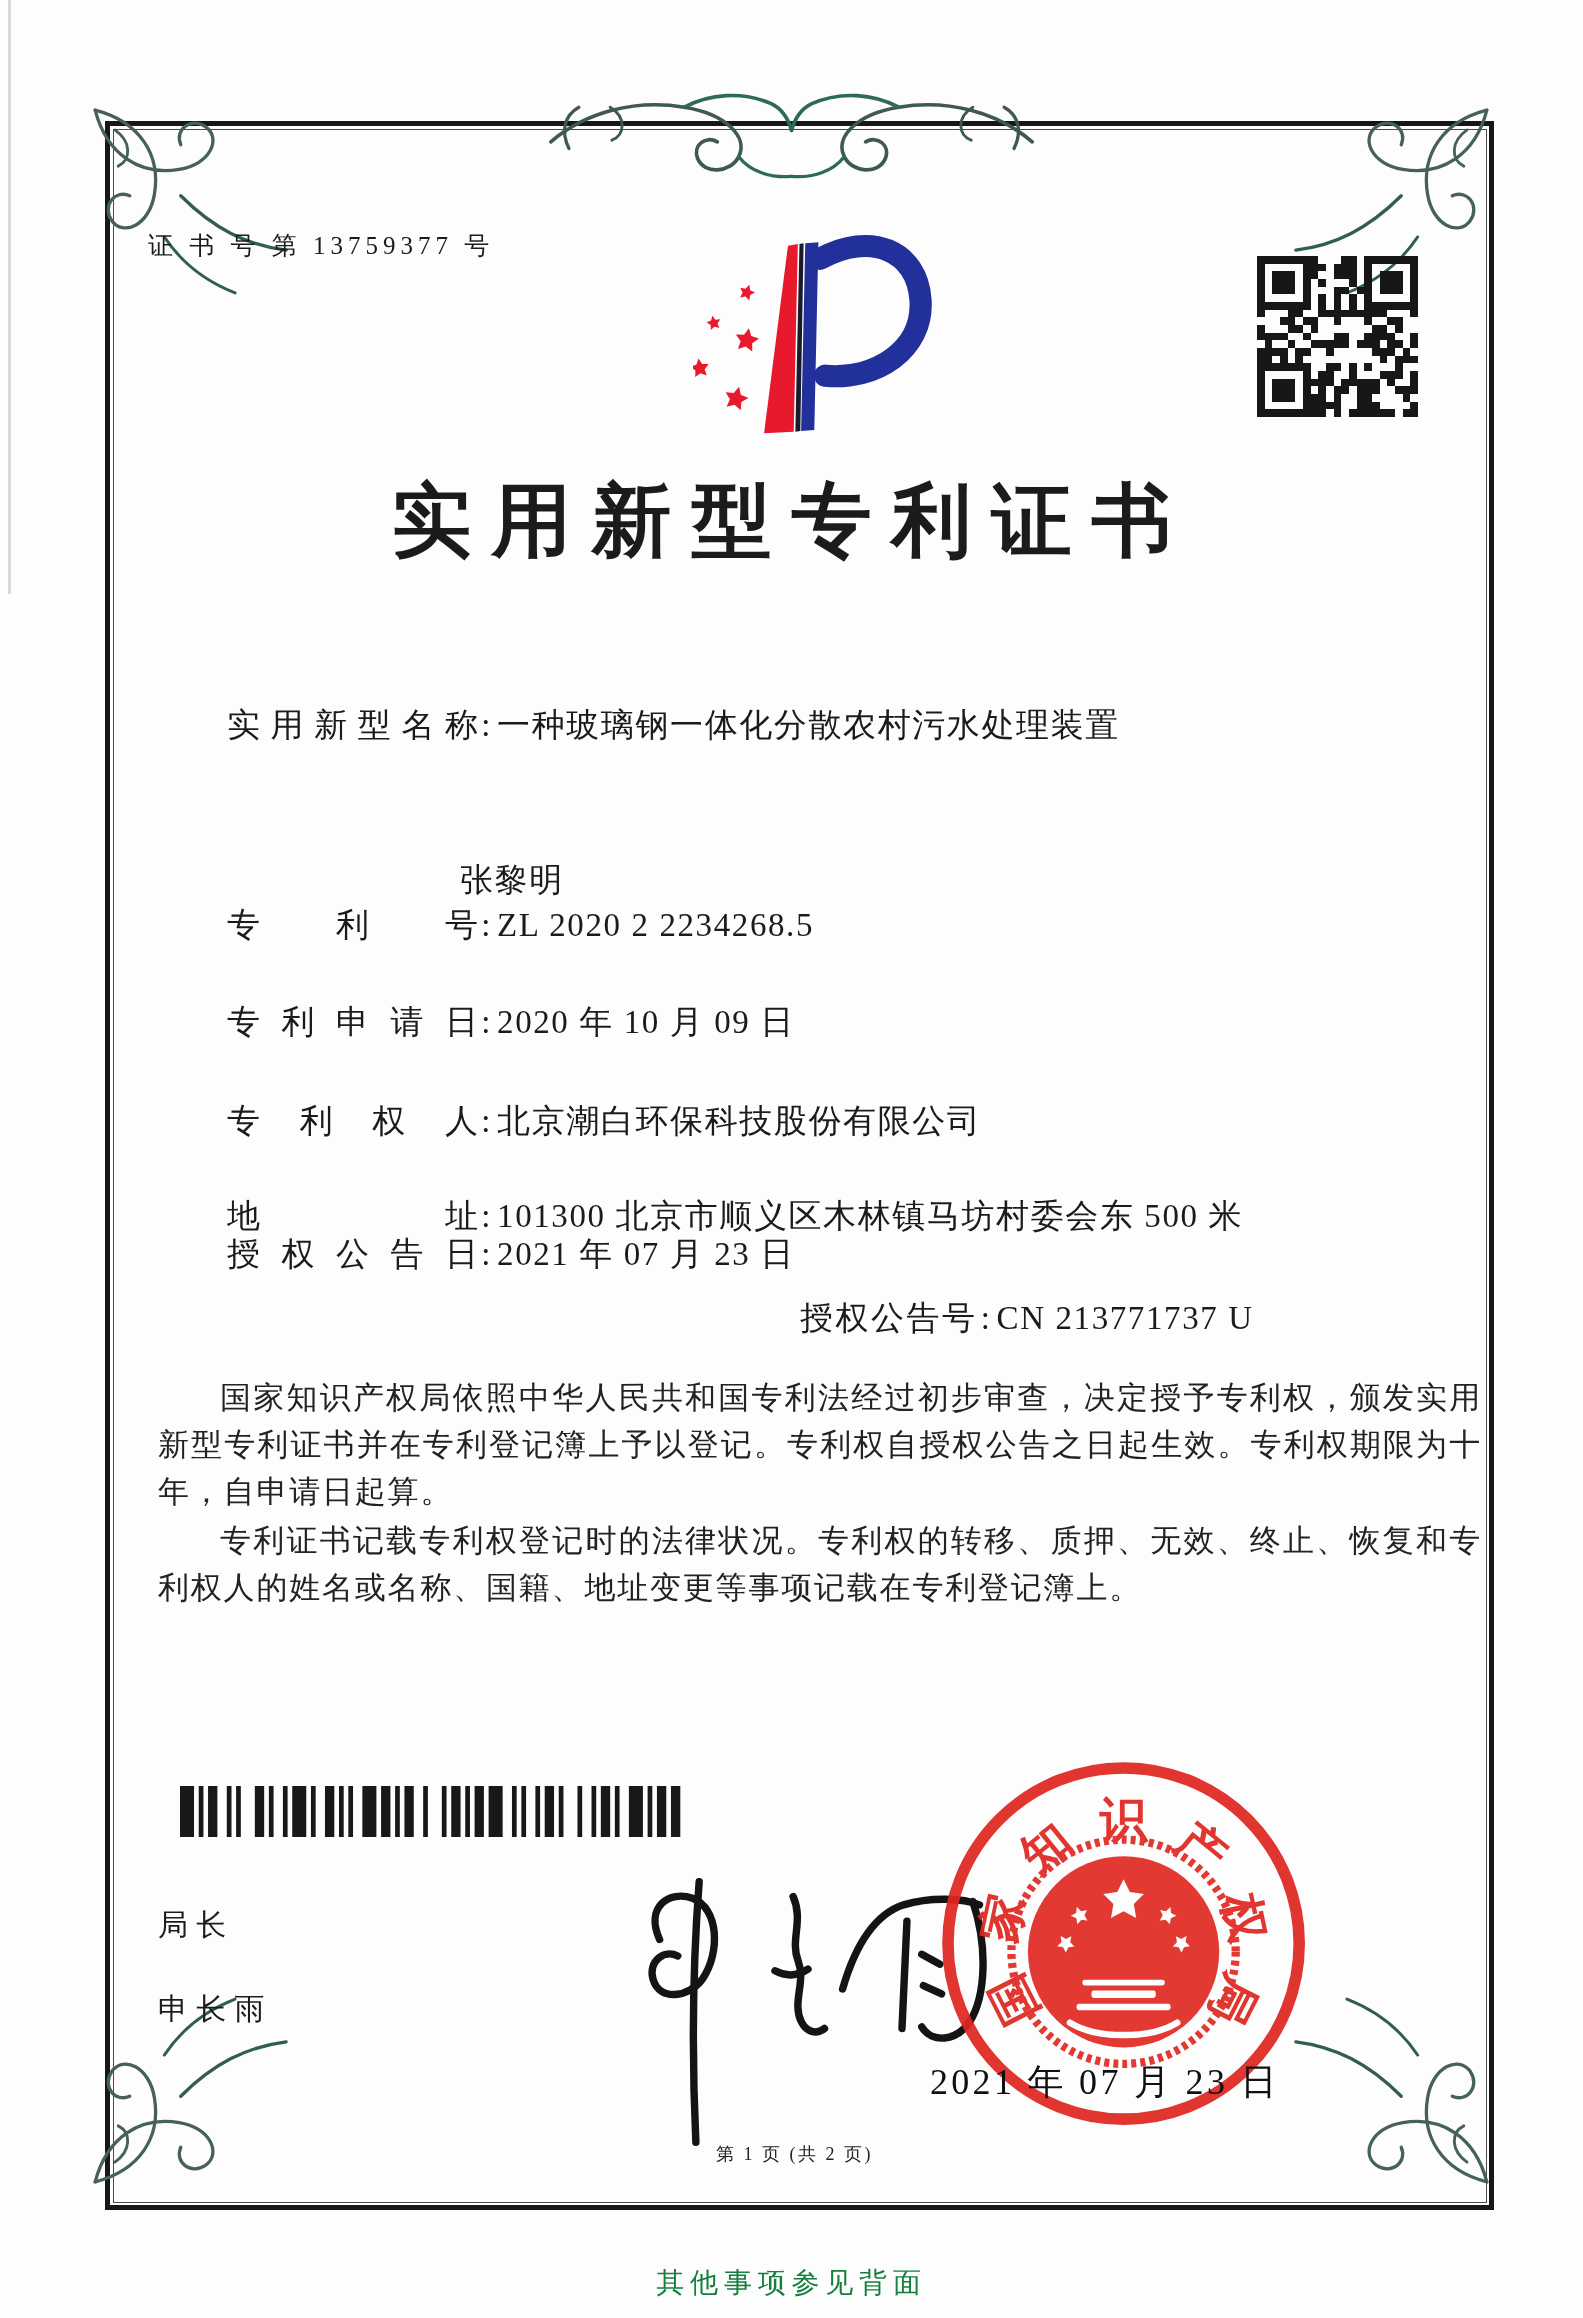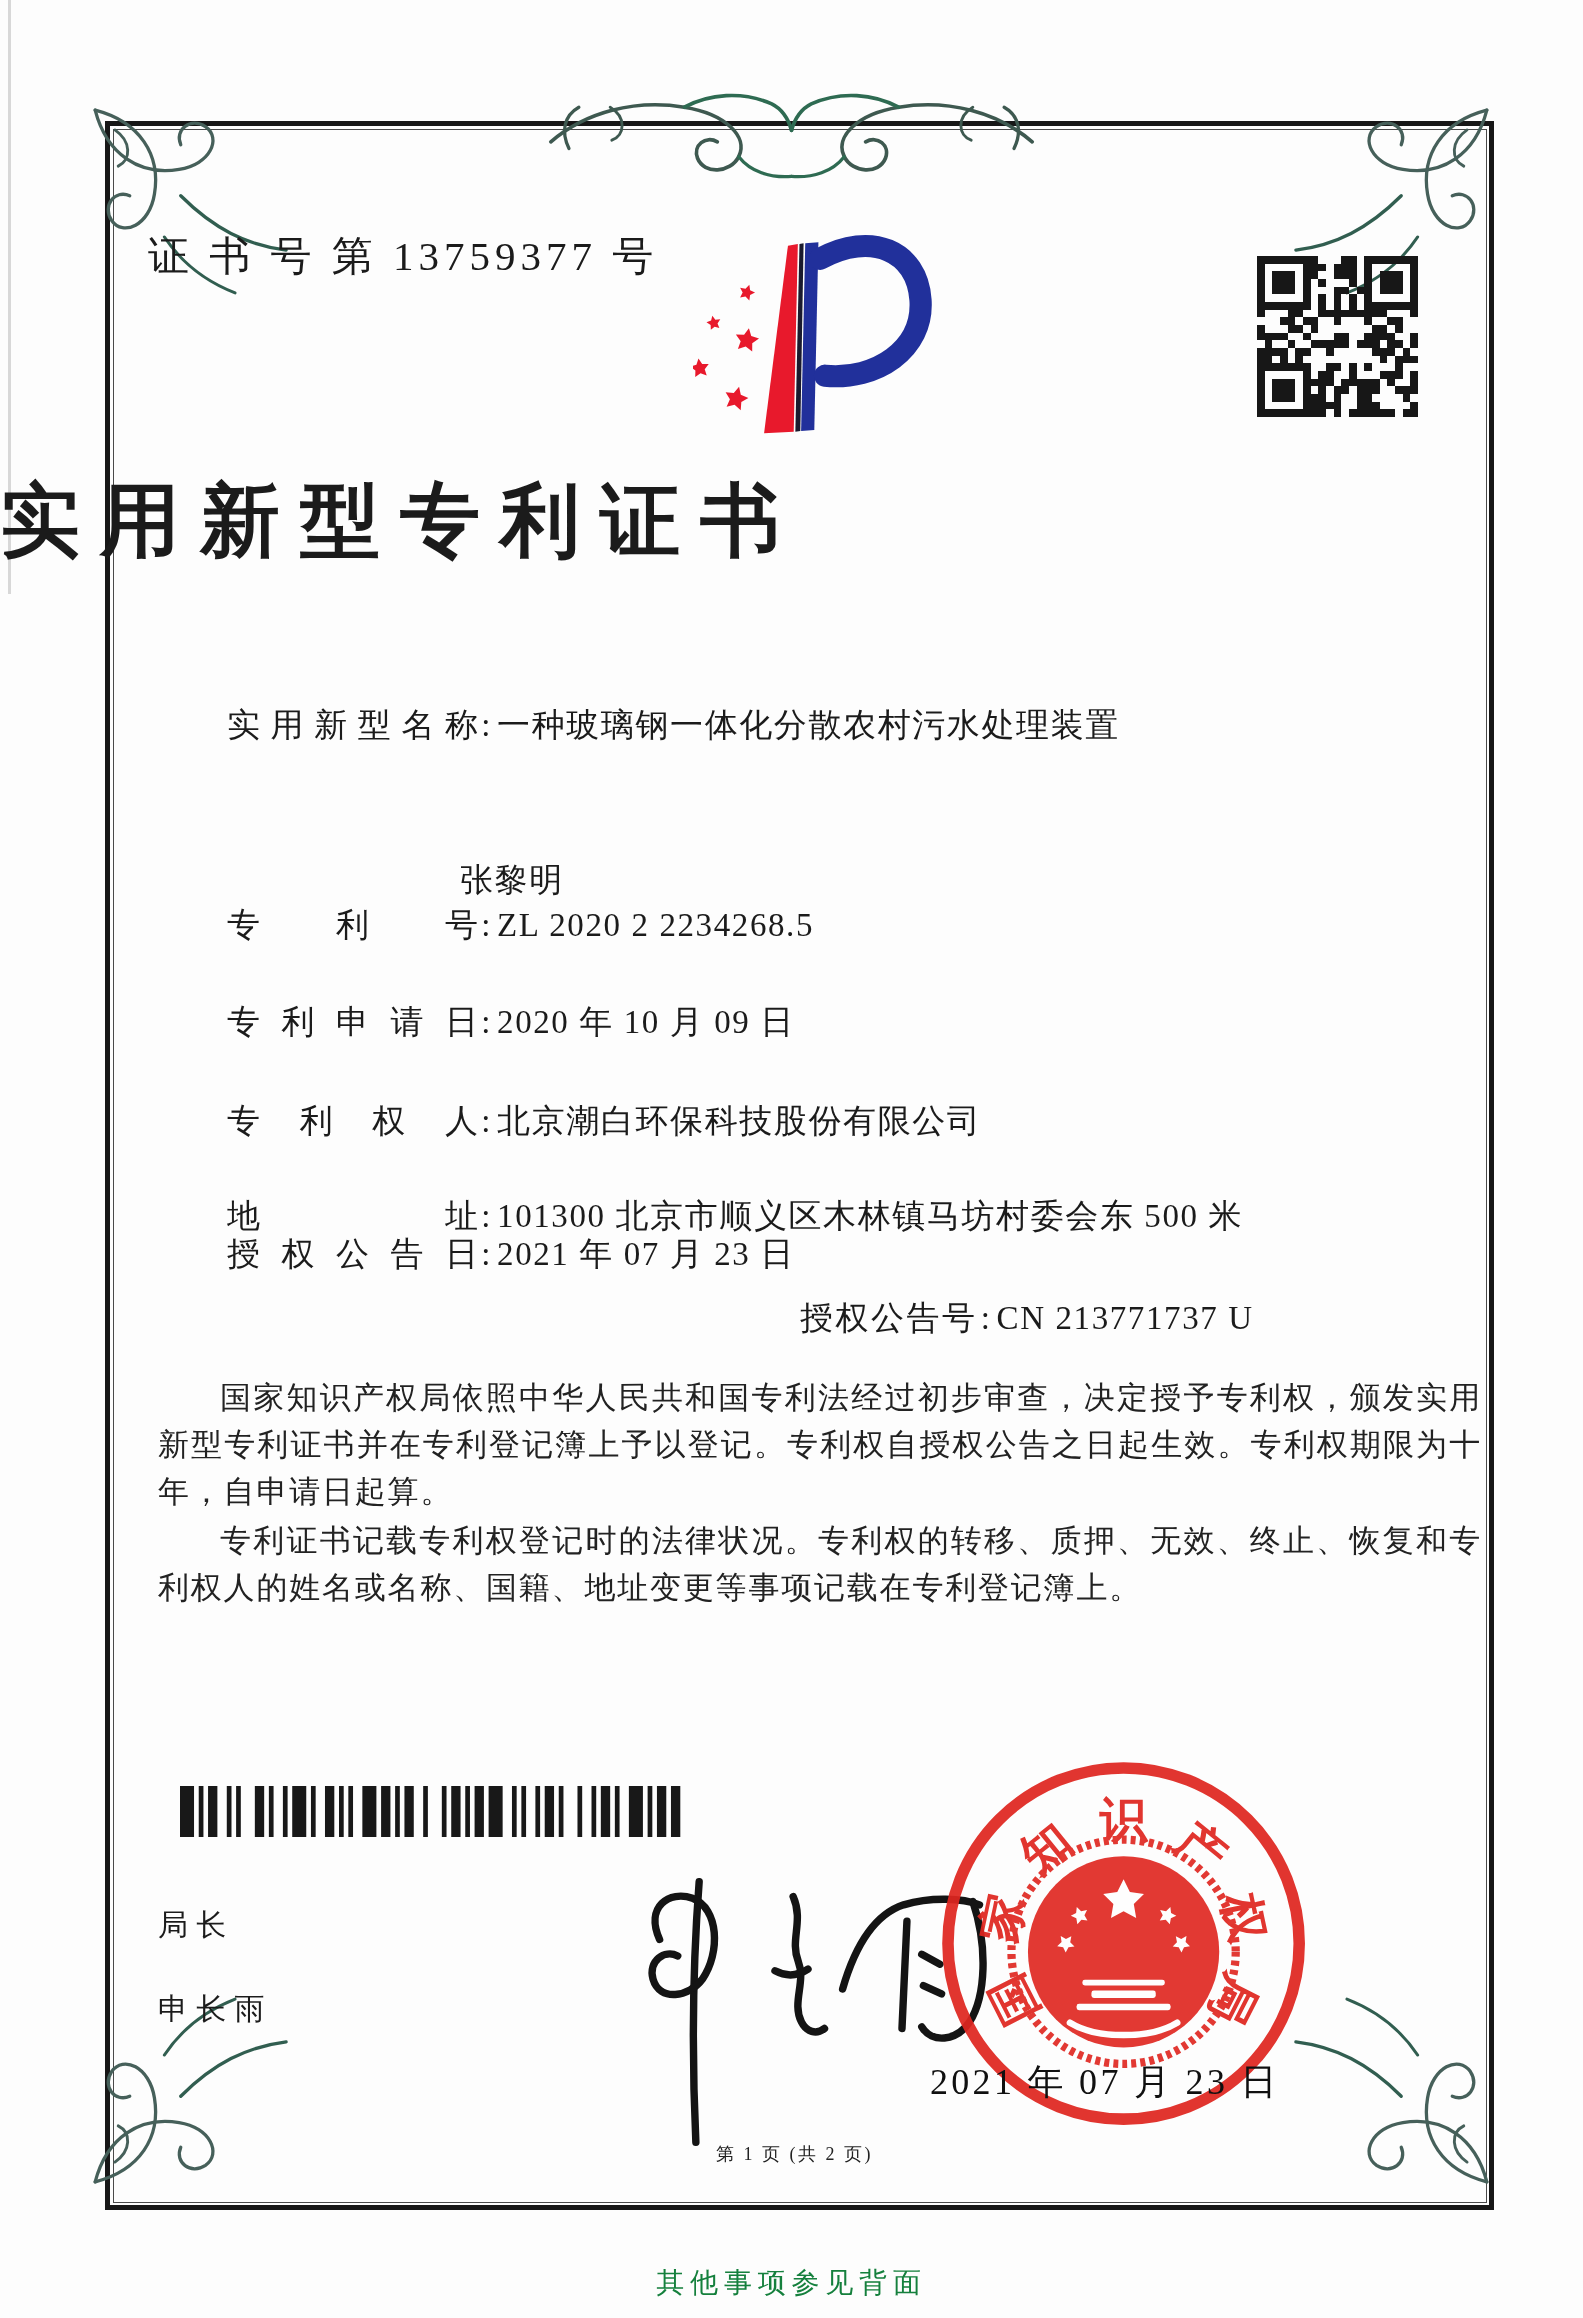--- a/index.html
+++ b/index.html
@@ -1,22 +1,22 @@
 <!DOCTYPE html>
 <html style="font-size:13px"><head>
 <meta charset="utf-8">
 <style>
   html,body{margin:0;padding:0;background:#ffffff;}
   .page{position:relative;width:1583px;height:2319px;background:#fdfdfd;overflow:hidden;
         font-family:"Liberation Serif","DejaVu Serif",serif;color:#1b1b1b;}
   .scan-edge{position:absolute;left:8.2px;top:0;width:2.5px;height:594px;background:#b9b9b9;opacity:.55;}
   .frame{position:absolute;left:105px;top:121px;width:1379px;height:2079px;border:5.8px solid #171717;}
   .frame-i{position:absolute;inset:2.5px;border:1.6px solid #4a4a4a;}
-  .certno{position:absolute;left:148px;top:229px;font-size:41px;letter-spacing:5px;font-family:Liberation Serif, serif;}
-  .title{position:absolute;left:0;top:468px;width:1583px;text-align:left;font-size:80px;
+  .certno{position:absolute;left:148px;top:229px;font-size:25px;letter-spacing:5px;font-family:Liberation Serif, serif;}
+  .title{position:absolute;left:0;top:468px;width:1583px;text-align:center;font-size:80px;
          font-weight:bold;letter-spacing:20px;}
   .row{position:absolute;left:186px;font-size:33px;white-space:nowrap;margin-left:41px;}
   .lab{display:inline-block;width:251px;text-align:justify;text-align-last:justify;}
   .colon{display:inline-block;margin:0 6.6px 0 3.3px;}
   .val{letter-spacing:1.6px;}
   .cont{position:absolute;left:460px;font-size:33px;letter-spacing:1.6px;}
   .pair2{position:absolute;left:800px;font-size:33px;white-space:nowrap;}
   .pair2 .lab2{letter-spacing:2.5px;}
   .para{position:absolute;left:158px;width:1324px;font-size:31px;line-height:47px;
         letter-spacing:1.8px;text-align:justify;text-indent:2em;color:#222;}

